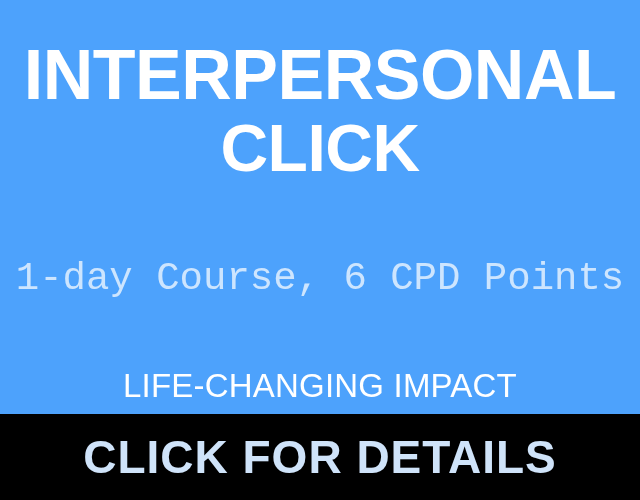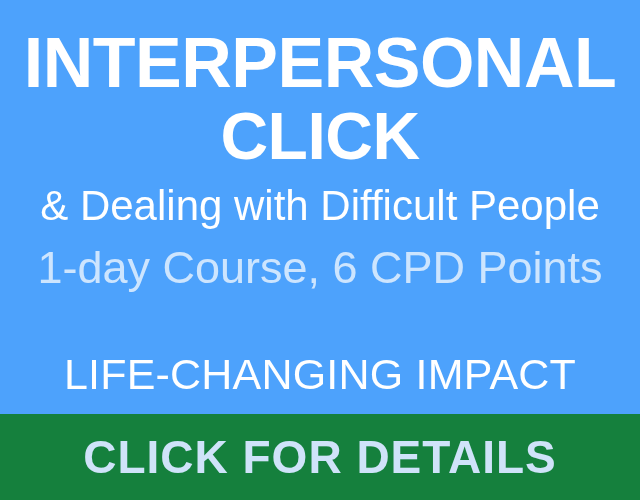--- a/index.html
+++ b/index.html
@@ -19,21 +19,21 @@
     height: 500px;
     background: #4da2fc;
     box-sizing: border-box;
     overflow: hidden;
     cursor: pointer;
     -webkit-font-smoothing: antialiased;
   }
   .body-area {
     position: absolute;
     left: 0;
-    top: 0;
+    top: 12px;
     width: 640px;
     height: 414px;
     background: #4da2fc;
   }
   .headline-block {
     position: absolute;
     left: 0;
     top: 26px;
     width: 640px;
     text-align: center;
@@ -73,48 +73,48 @@
   }
   .detail-lines {
     position: absolute;
     left: 0;
     top: 240px;
     width: 640px;
     text-align: center;
   }
   .detail-line {
     display: block;
-    font-family: Liberation Sans, sans-serif;
+    font-family: Liberation Mono, monospace;
     font-weight: 300;
-    font-size: 45px;
+    font-size: 39px;
     line-height: 55px;
     color: rgba(255, 255, 255, 0.72);
     white-space: nowrap;
   }
   .impact-line {
     position: absolute;
     left: 0;
     top: 354px;
     width: 640px;
     text-align: center;
     font-family: "Liberation Sans", sans-serif;
     font-weight: normal;
-    font-size: 43px;
+    font-size: 33px;
     line-height: 40px;
     letter-spacing: 0.2px;
     color: #ffffff;
     white-space: nowrap;
   }
   .cta-bar {
     position: absolute;
     left: 0;
     top: 414px;
     width: 640px;
     height: 86px;
-    background: #15803d;
+    background: #000000;
     display: flex;
     align-items: center;
     justify-content: center;
   }
   .cta-label {
     font-family: "Liberation Sans", sans-serif;
     font-weight: bold;
     font-size: 46px;
     line-height: 52px;
     letter-spacing: 1px;
@@ -127,21 +127,20 @@
 
 <div id="banner-ad">
 
   <div class="body-area">
 
     <div class="headline-block">
       <span class="headline-line-1">INTERPERSONAL</span>
       <span class="headline-line-2">CLICK</span>
     </div>
 
-    <div class="subhead">&amp; Dealing with Difficult People</div>
 
     <div class="detail-lines">
       <span class="detail-line">1-day Course, 6 CPD Points</span>
     </div>
 
     <div class="impact-line">LIFE-CHANGING IMPACT</div>
 
   </div>
 
   <div class="cta-bar">

